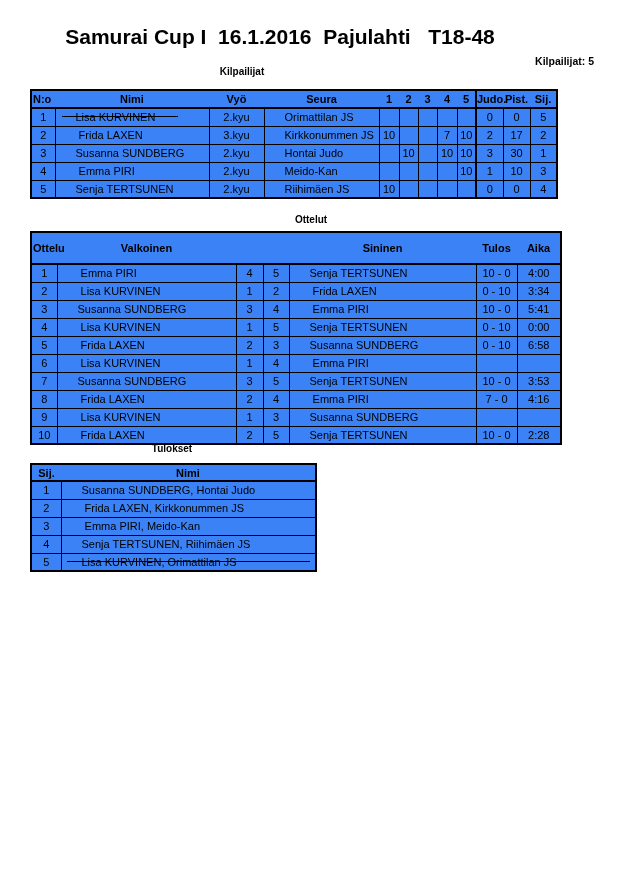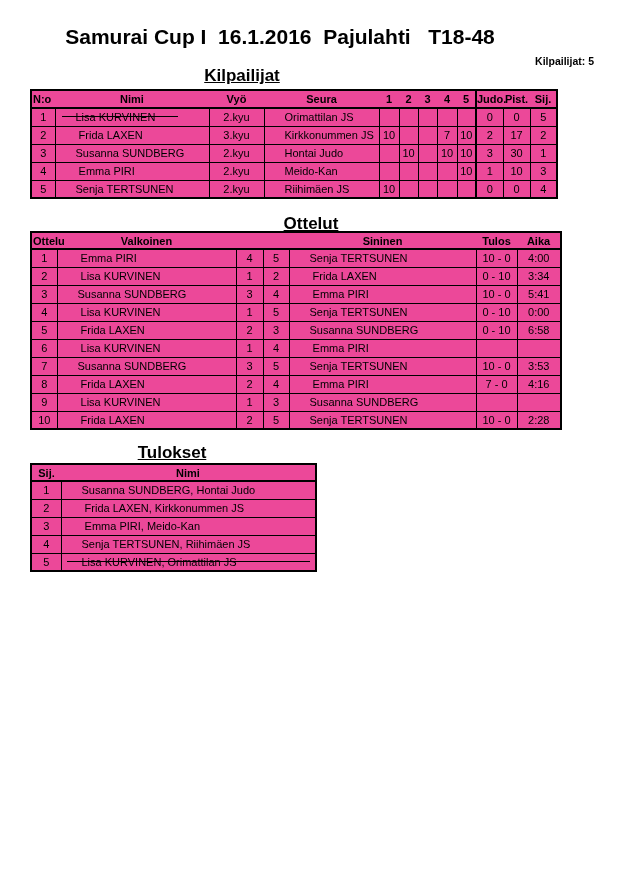--- a/index.html
+++ b/index.html
@@ -3,39 +3,39 @@
 <meta charset="utf-8">
 <style>
   html,body{margin:0;padding:0;}
   body{
     width:630px;height:891px;background:#ffffff;position:relative;
     font-family:"Liberation Sans","DejaVu Sans",sans-serif;color:#000;
   }
   .abs{position:absolute;}
   #title{top:25px;left:0;width:560px;text-align:center;font-size:21px;font-weight:bold;white-space:pre;}
   #count{top:55px;right:36px;font-size:10.5px;font-weight:bold;padding-left:12px;}
-  .sec-heading{font-size:17px;font-weight:bold;transform:translateX(-50%);white-space:nowrap;text-decoration:underline;}
+  .sec-heading{font-size:10px;font-weight:bold;transform:translateX(-50%);white-space:nowrap;}
   #h-kilpailijat{top:66px;left:242px;}
   #h-ottelut{top:214px;left:311px;}
   #h-tulokset{top:443px;left:172px;}
 
-  table{border-collapse:collapse;table-layout:fixed;background:#ec4899;}
+  table{border-collapse:collapse;table-layout:fixed;background:#3b82f6;}
   table{border:2px solid #000;}
   th{border:none;border-bottom:2px solid #000;font-size:11px;font-weight:bold;padding:0;white-space:nowrap;overflow:visible;}
   td{border:1px solid #000;font-size:11px;padding:0;white-space:pre;overflow:hidden;}
   .c{text-align:center;}
   .l{text-align:left;padding-left:20px;}
   .hl{text-align:left;padding-left:1px;}
   .thick-left{border-left:2px solid #000 !important;}
 
   #t-kilpailijat{top:89px;left:30px;width:526px;}
   #t-kilpailijat tr{height:18px;}
   #t-ottelut{top:231px;left:30px;width:530px;}
   #t-ottelut tr{height:18px;}
-  #t-ottelut tr.hdr{height:17px;}
+  #t-ottelut tr.hdr{height:32px;}
   #t-tulokset{top:463px;left:30px;width:285px;}
   #t-tulokset tr{height:18px;}
   #t-tulokset tr.hdr{height:17px;}
 
   td.strike-k{position:relative;}
   td.strike-k::after{content:"";position:absolute;left:6px;top:calc(50% - 1px);width:116px;border-top:1.5px solid #000;}
   td.strike-t{position:relative;}
   td.strike-t::after{content:"";position:absolute;left:5px;top:calc(50% - 1px);width:243px;border-top:1.5px solid #000;}
 </style>
 </head>

